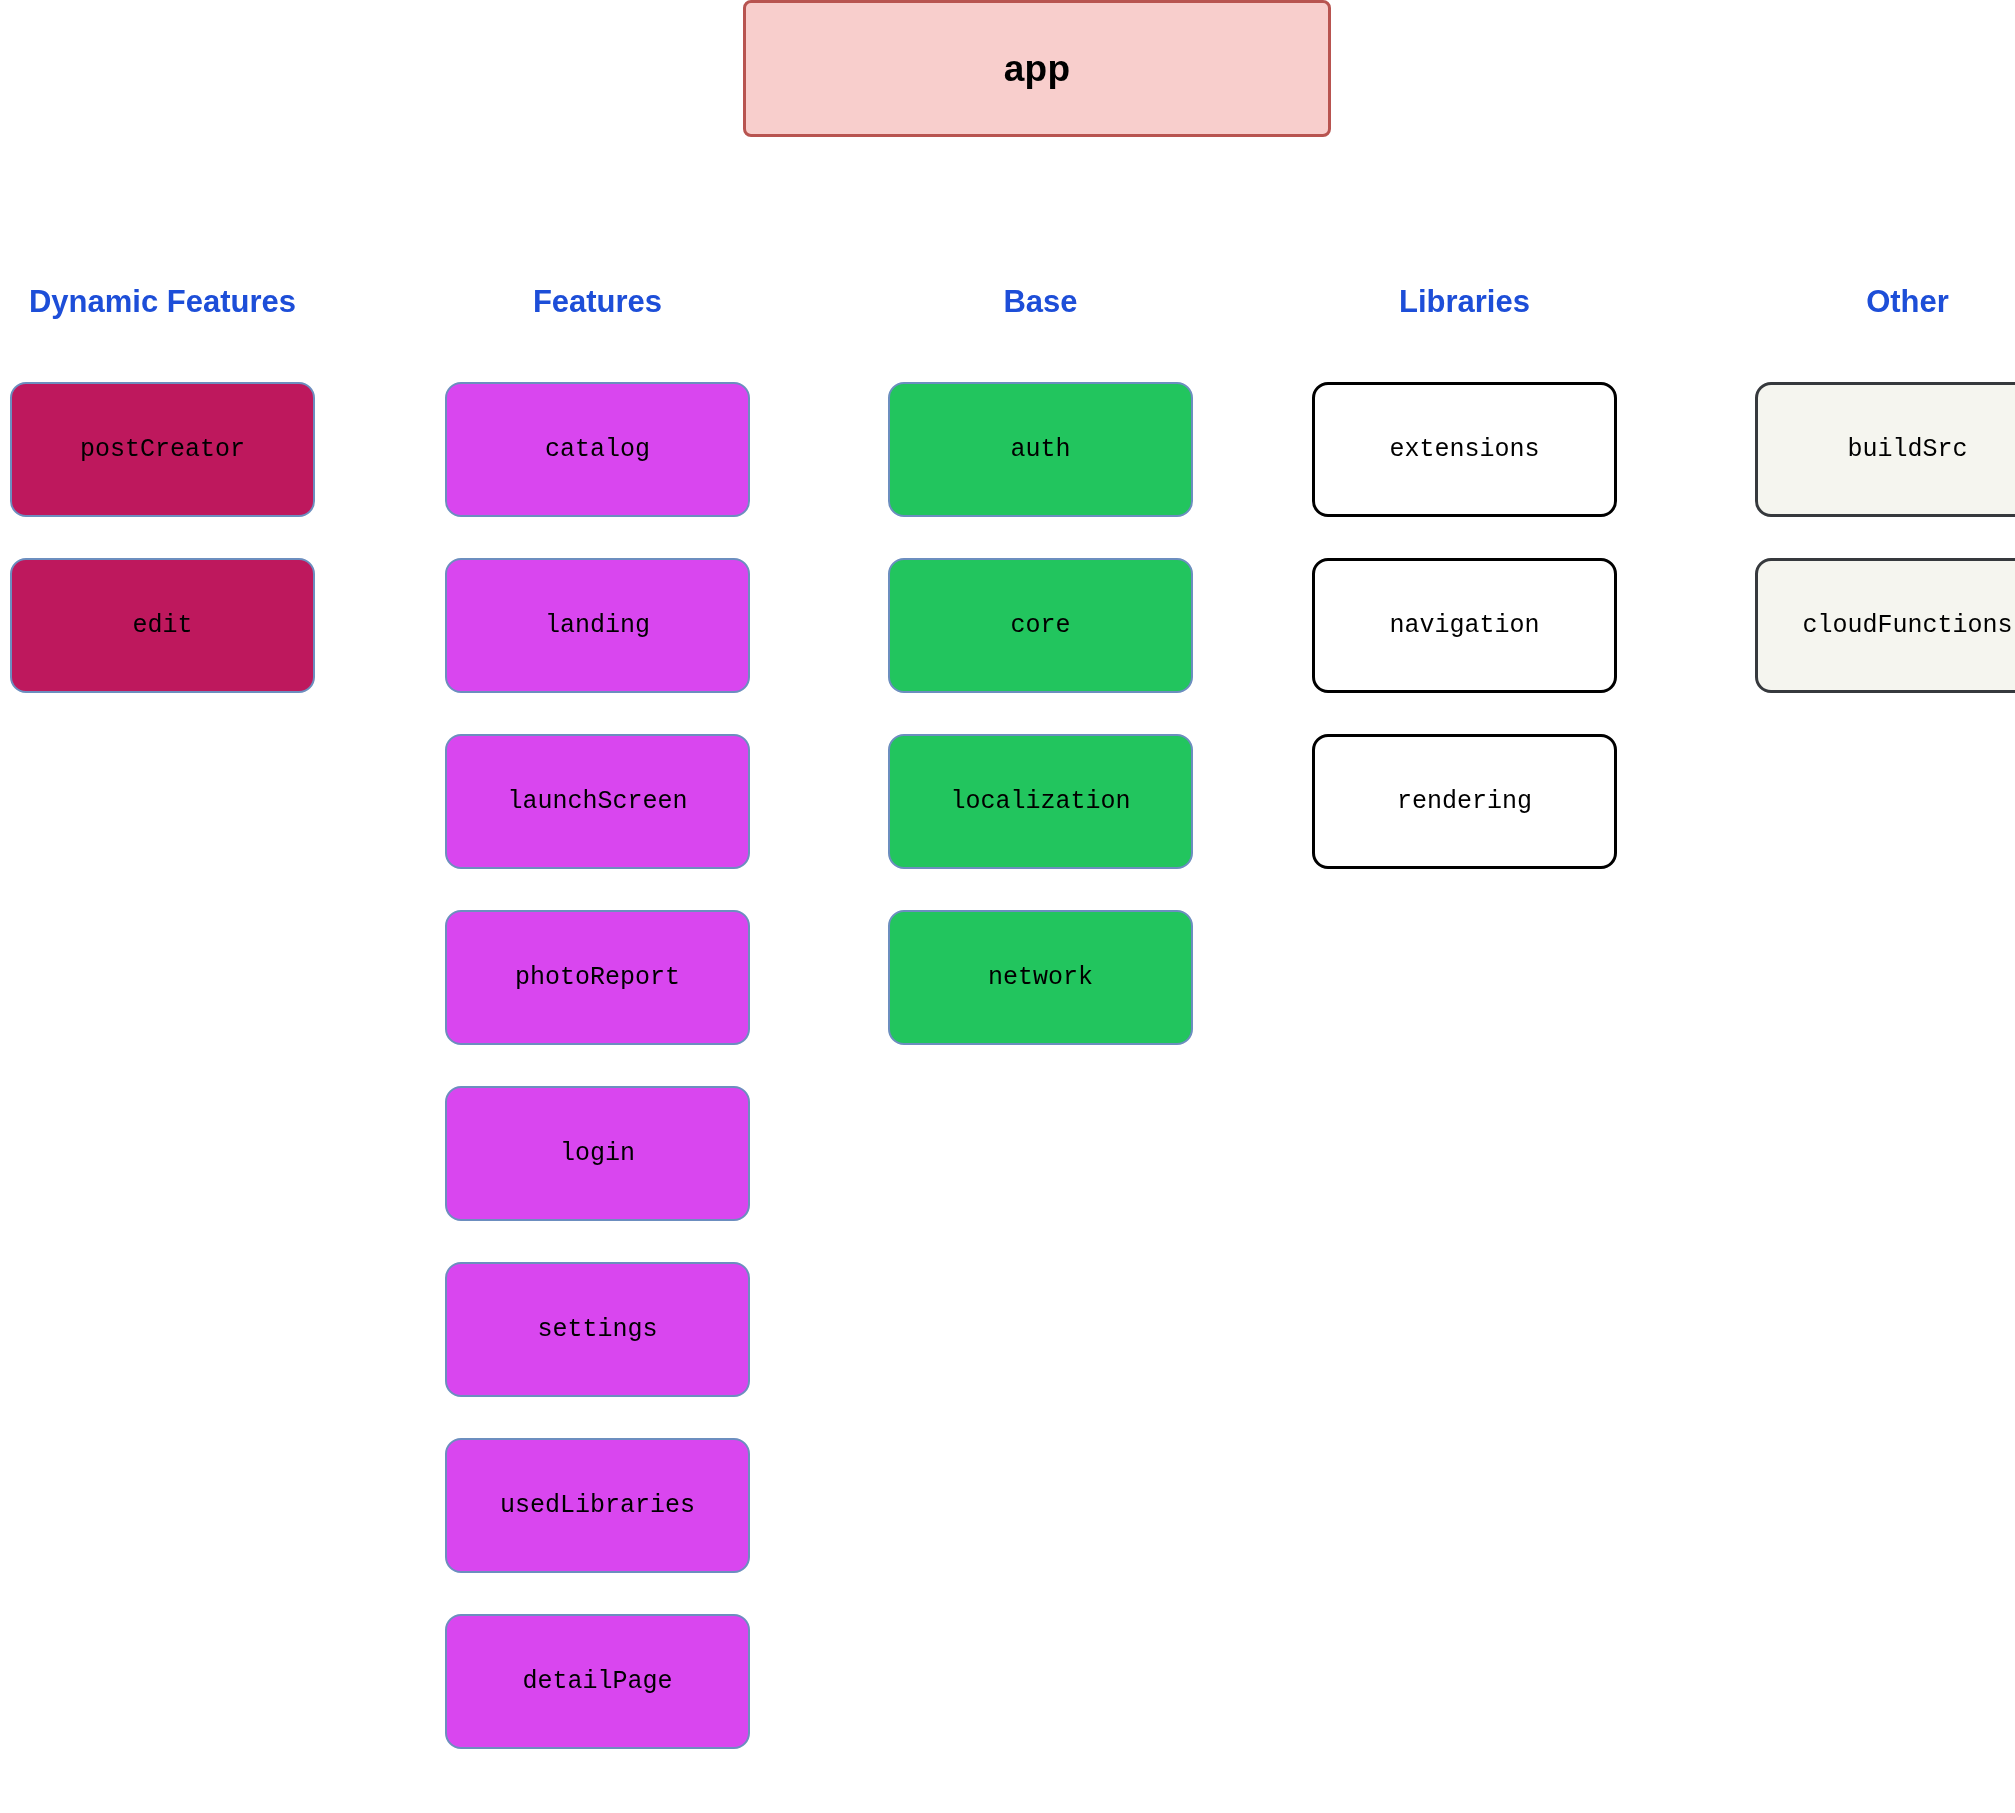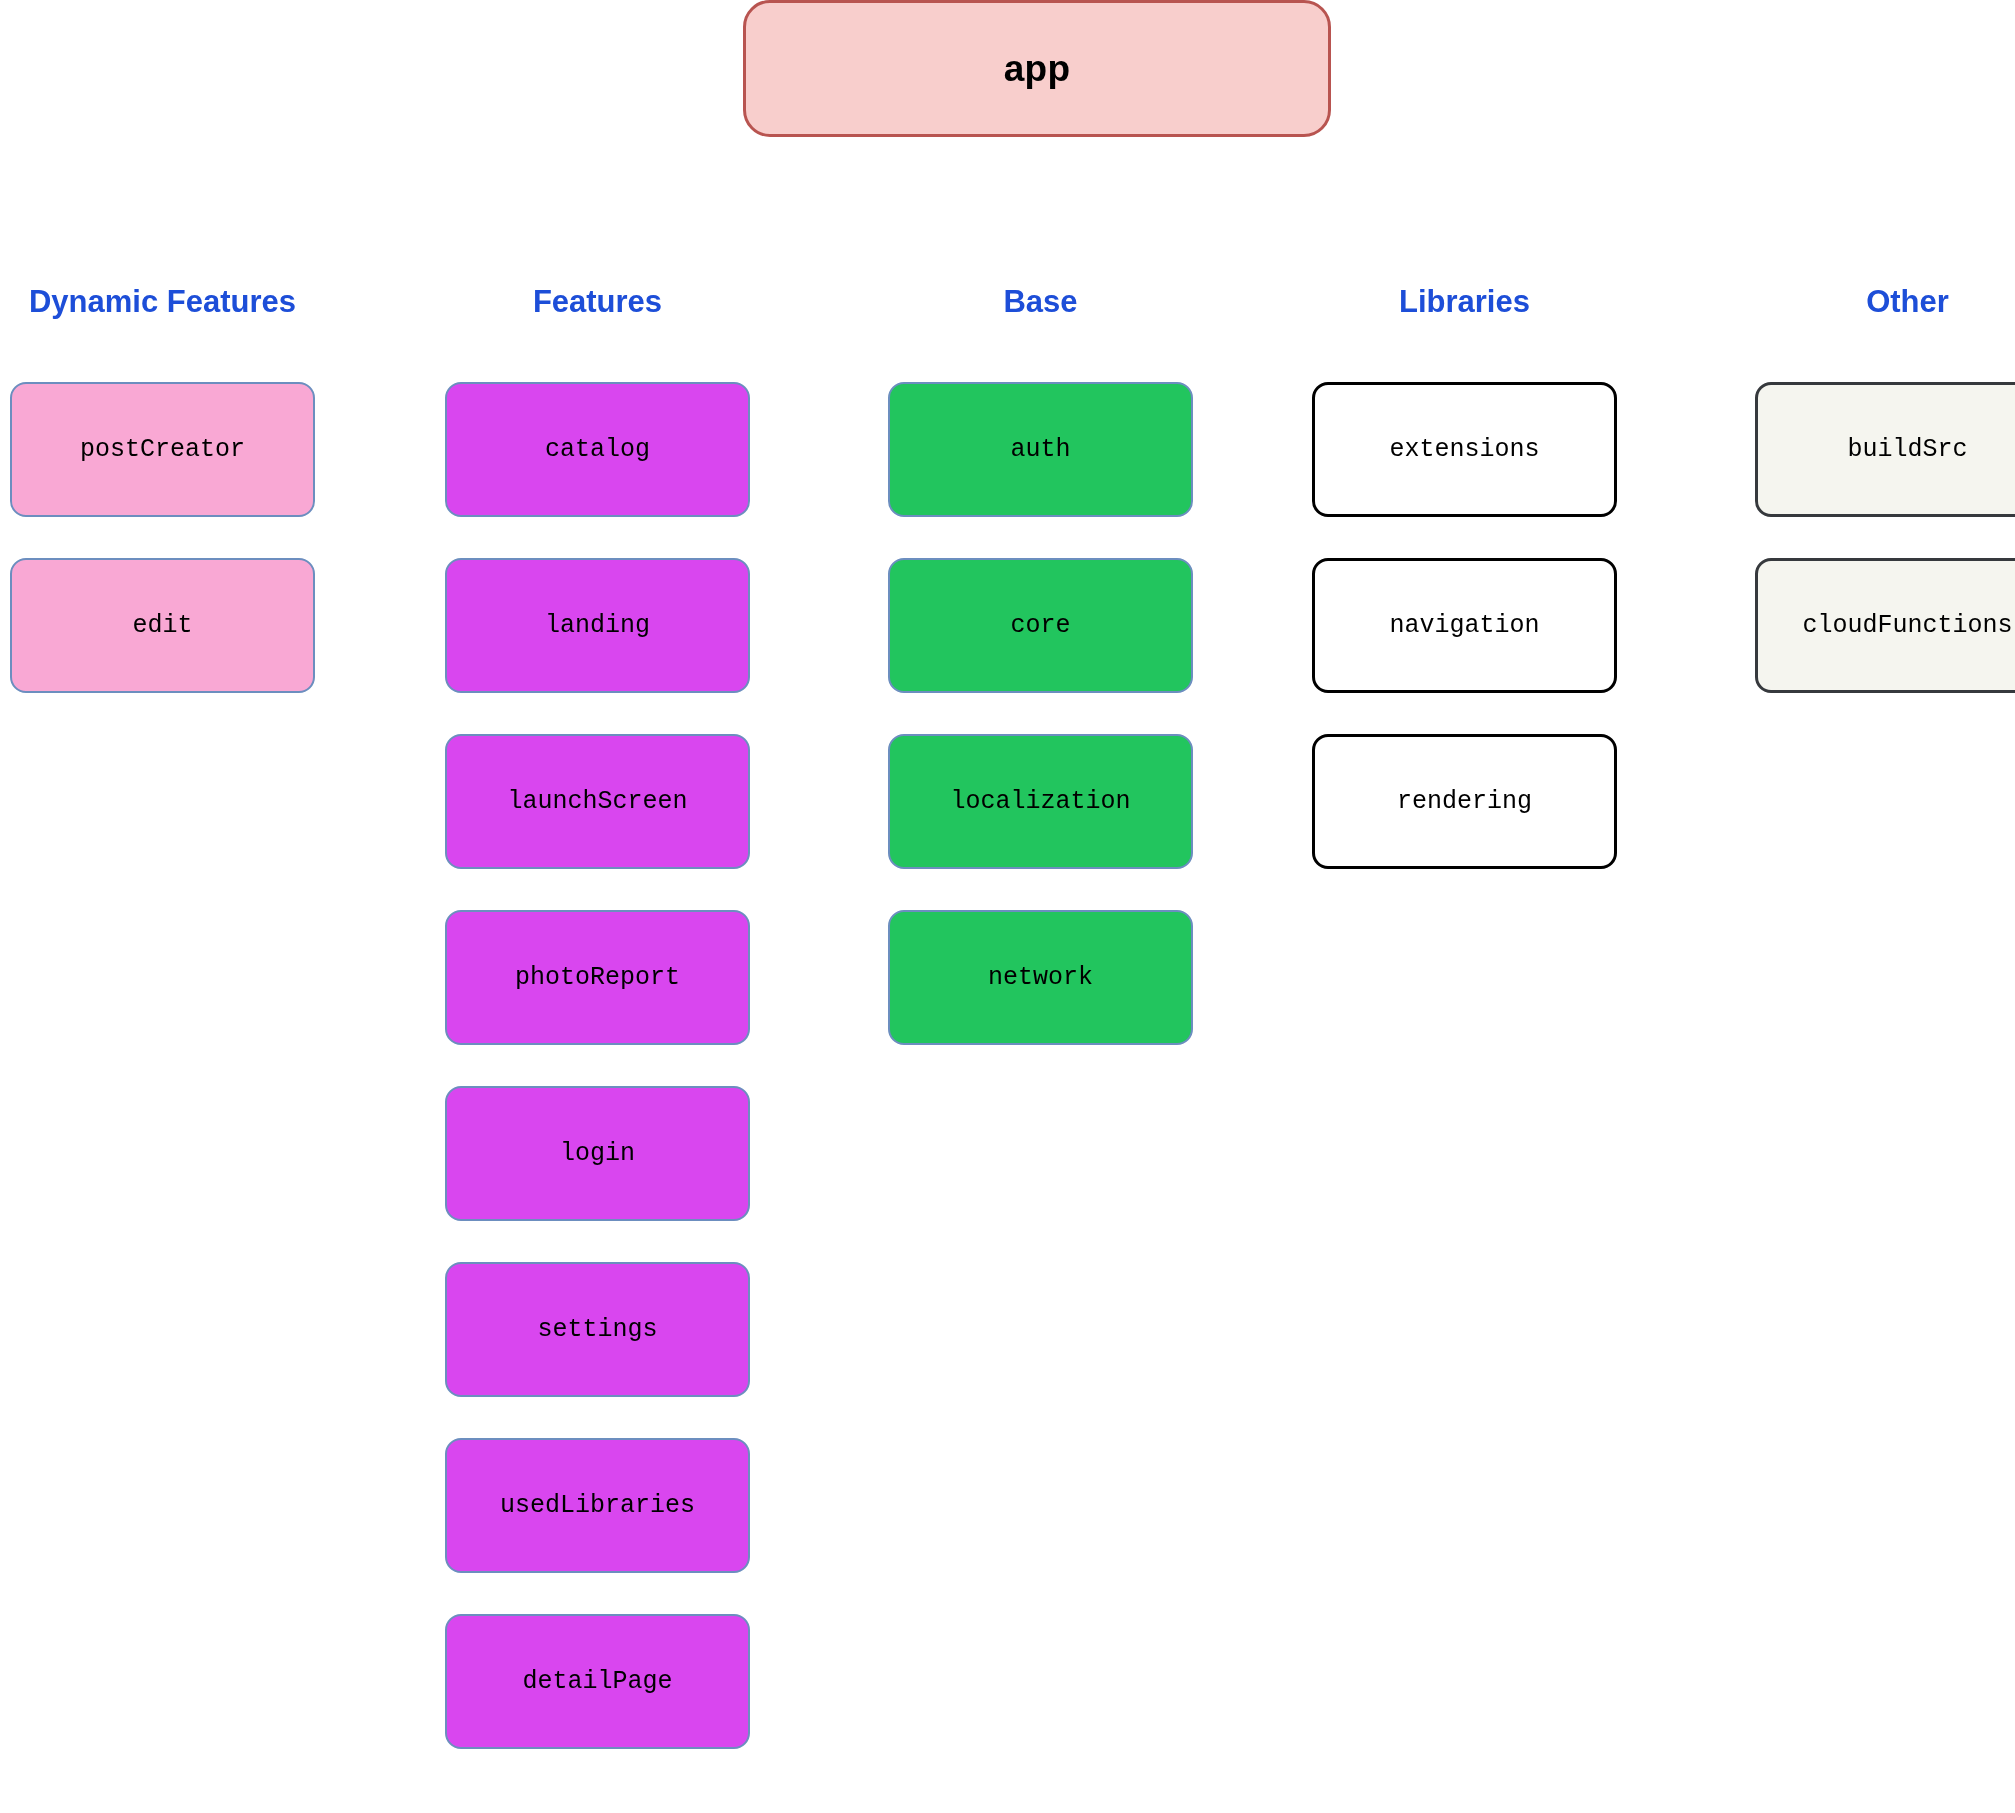--- a/index.html
+++ b/index.html
@@ -21,21 +21,21 @@
   }
 
   
   .root-node {
     position: absolute;
     left: 743px;
     top: 0px;
     width: 588px;
     height: 137px;
     box-sizing: border-box;
-    border-radius: 27px;
+    border-radius: 8px;
     display: flex;
     align-items: center;
     justify-content: center;
     background: #f8cecc;
     border: 3.6px solid #b85450;
   }
   .root-label {
     font-family: "Liberation Sans", sans-serif;
     font-weight: bold;
     font-size: 37px;
@@ -76,21 +76,21 @@
   .node-label {
     font-family: "Liberation Mono", monospace;
     font-size: 25px;
     color: #000000;
     line-height: 1;
     white-space: nowrap;
   }
 
   
   .theme-dynamic .node {
-    background: #f9a8d4;
+    background: #be185d;
     border: 2.8px solid #6c8ebf;
     margin-top: 8px;
   }
   
   .theme-features .node {
     background: #d946ef;
     border: 2.8px solid #6c8ebf;
   }
   
   .theme-base .node {

